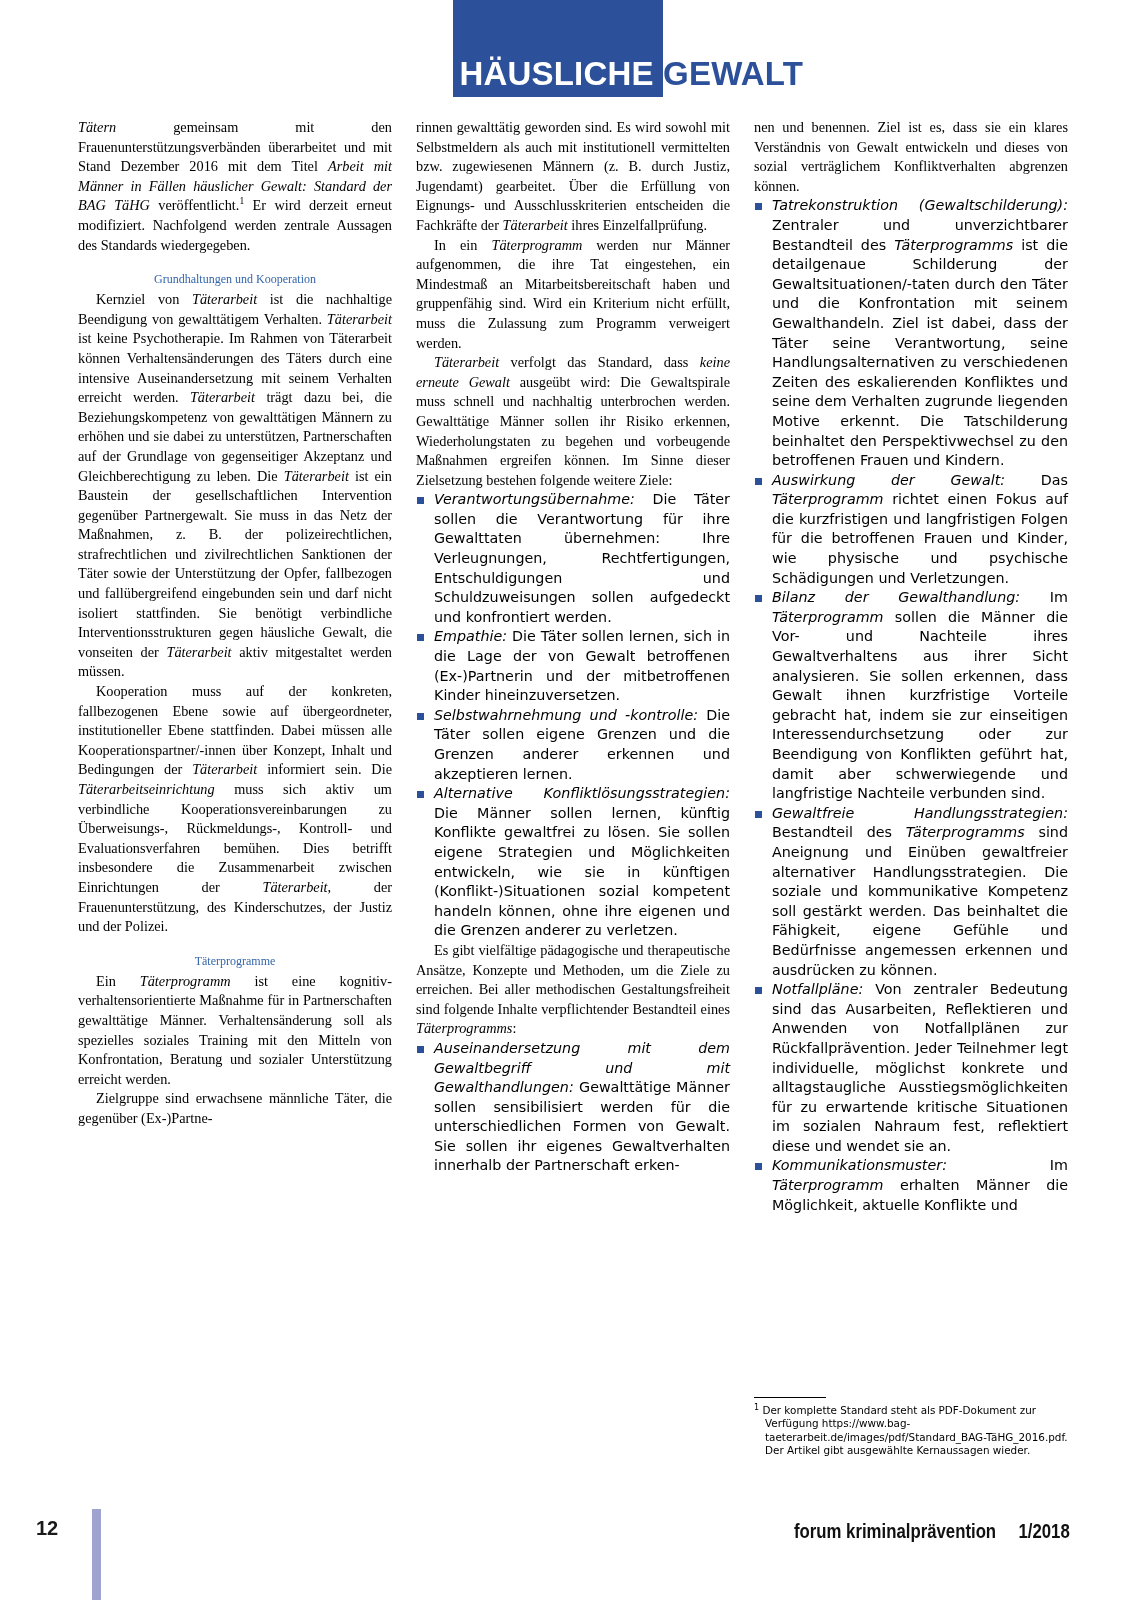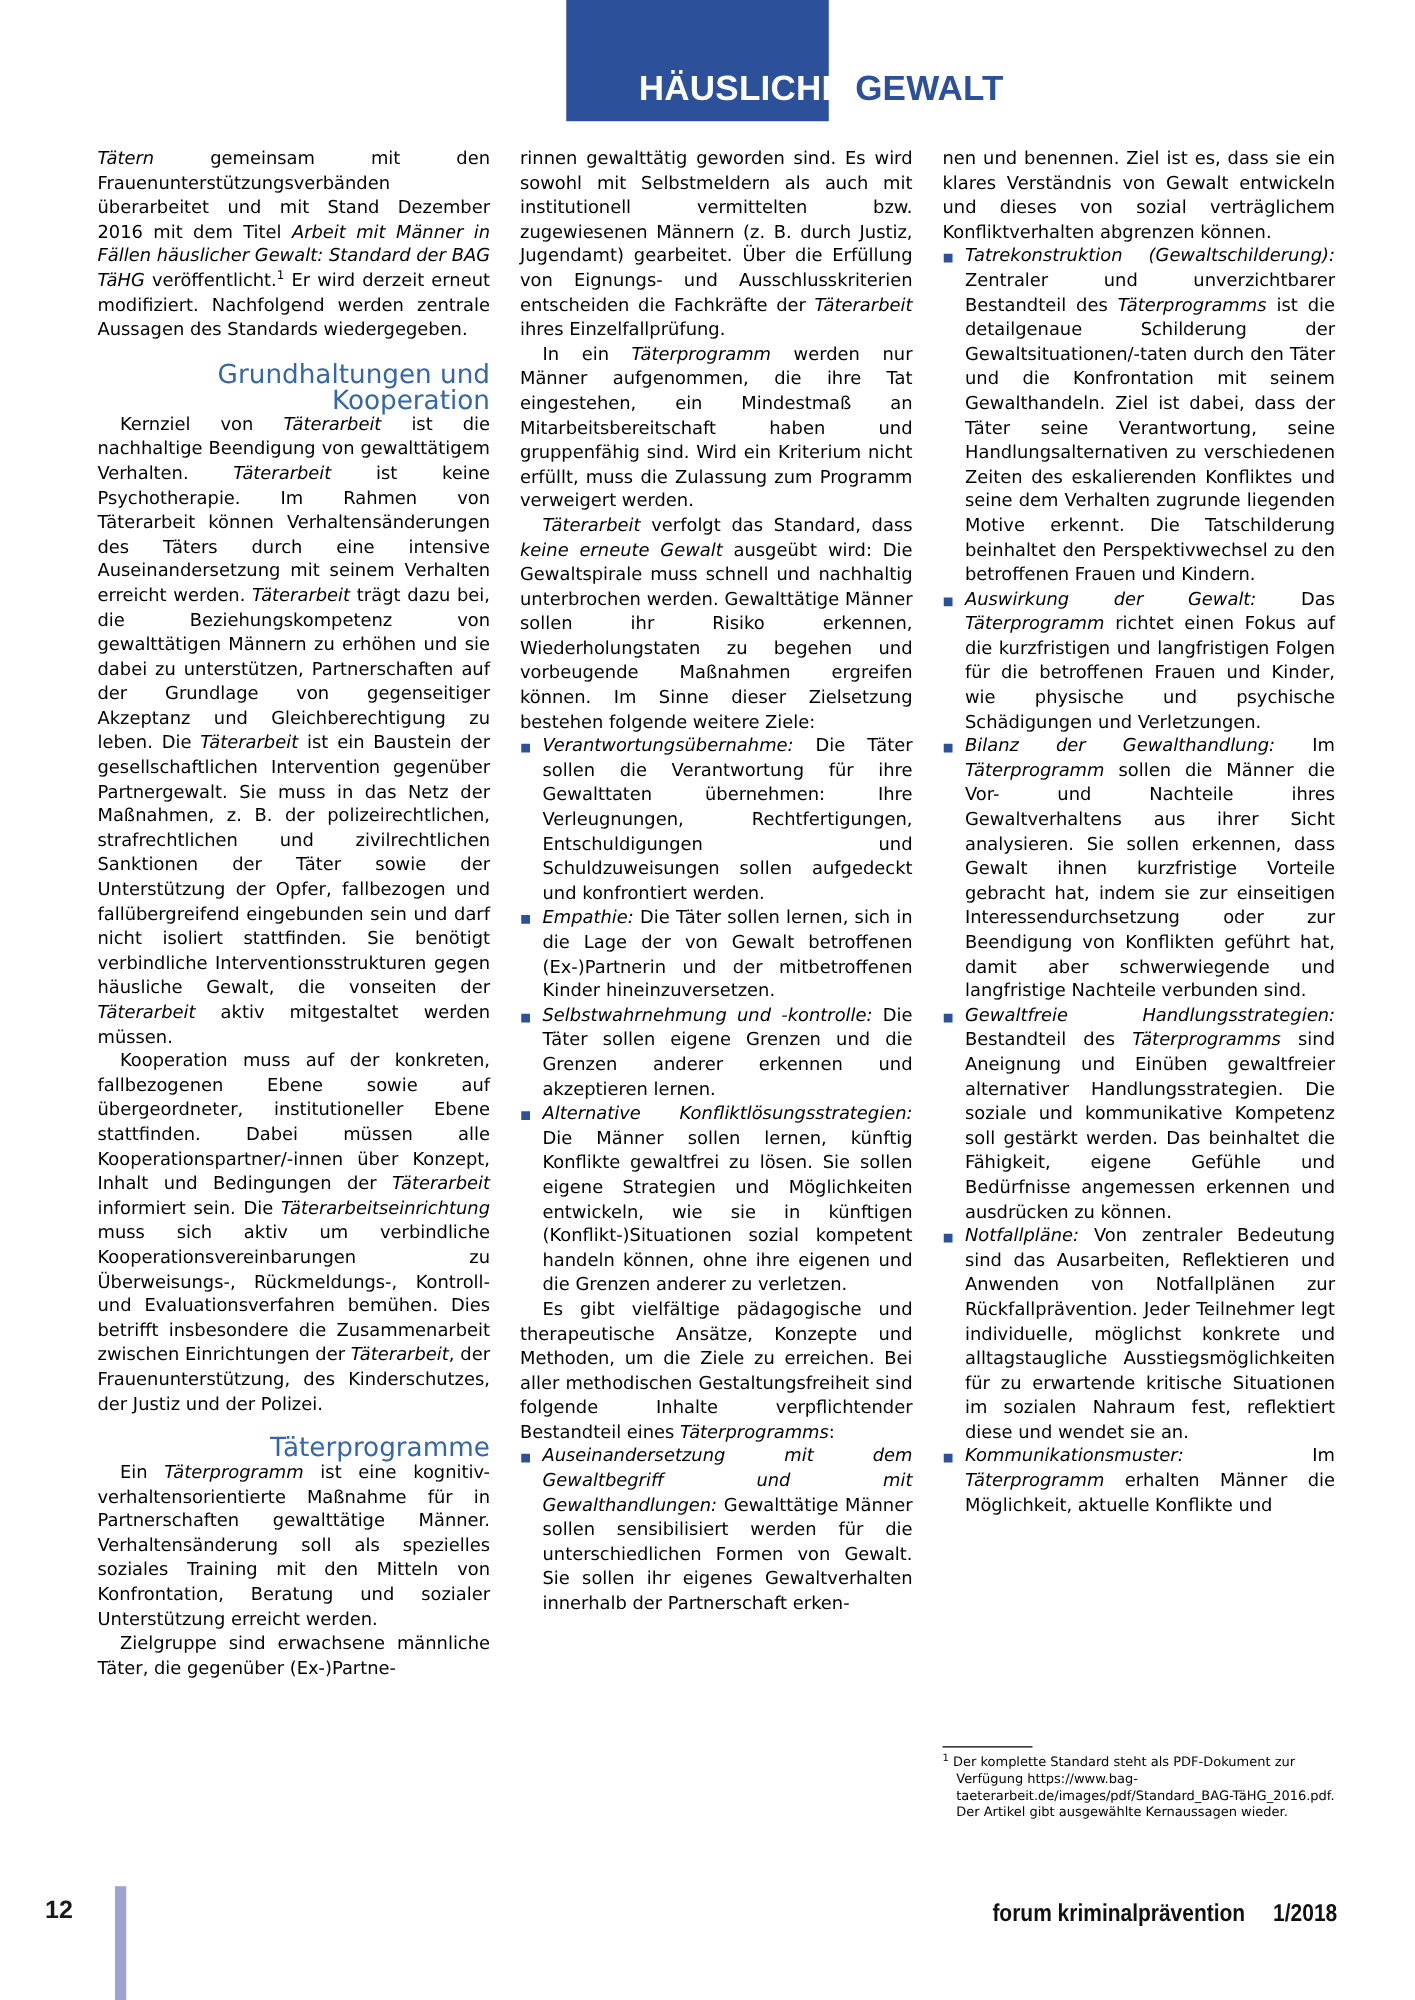--- a/index.html
+++ b/index.html
@@ -33,21 +33,21 @@
     background: #2c5099;
   }
   .header-title {
     position: absolute;
     top: 55px;
     left: 0;
     width: 803px;
     text-align: right;
     font-family: "Liberation Sans", sans-serif;
     font-weight: bold;
-    font-size: 28px;
+    font-size: 33px;
     letter-spacing: 0.2px;
     white-space: nowrap;
   }
   .header-title .word-white {
     color: #ffffff;
   }
   .header-title .word-blue {
     color: #2c5099;
   }
 
@@ -69,31 +69,32 @@
   .col-body {
     font-size: 14.3px;
     line-height: 19.6px;
     text-align: justify;
     text-justify: inter-word;
     hyphens: manual;
   }
 
   p {
     margin: 0;
+    font-family: Liberation Serif, serif;
   }
   p.indent {
     text-indent: 18px;
   }
 
   .section-heading {
     color: #3366aa;
-    font-size: 21px;
+    font-size: 12px;
     line-height: 21px;
     margin: 14px 0 0 0;
-    text-align: right;
+    text-align: center;
     font-weight: normal;
   }
 
   i, .it {
     font-style: italic;
   }
 
   sup.fn {
     font-size: 9.5px;
     vertical-align: super;

